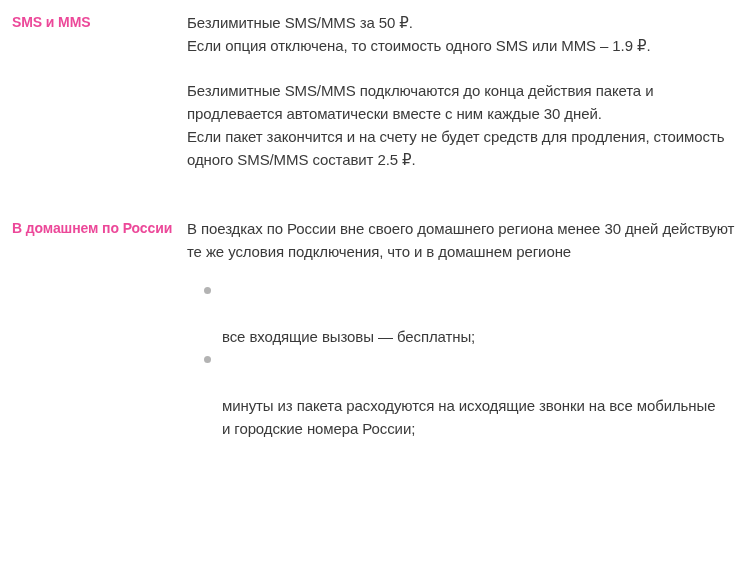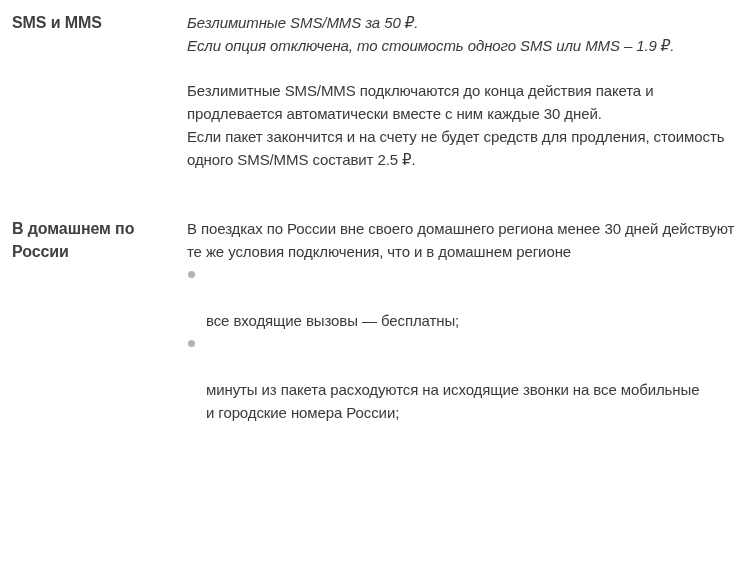--- a/index.html
+++ b/index.html
@@ -20,42 +20,41 @@
   .section {
     display: grid;
     grid-template-columns: 175px 1fr;
     align-items: start;
   }
   .section + .section {
     margin-top: 46px;
   }
   .section-title {
     margin: 0;
-    font-size: 16px;
+    font-size: 14px;
     font-weight: 700;
     line-height: 23px;
     letter-spacing: -0.1px;
-    color: #404040;
+    color: #ec4899;
   }
   .content {
     font-size: 15px;
     line-height: 23px;
     letter-spacing: -0.1px;
   }
   .content p {
     margin: 0;
     white-space: pre-line;
   }
   .content p.gap-after {
     margin-bottom: 22px;
-    font-style: italic;
   }
   ul.conditions {
     list-style: none;
-    margin: 0;
+    margin: 16px;
     padding: 0;
   }
   ul.conditions li {
     position: relative;
     padding-left: 19px;
     white-space: pre-line;
   }
   .dot {
     position: absolute;
     left: 1px;

